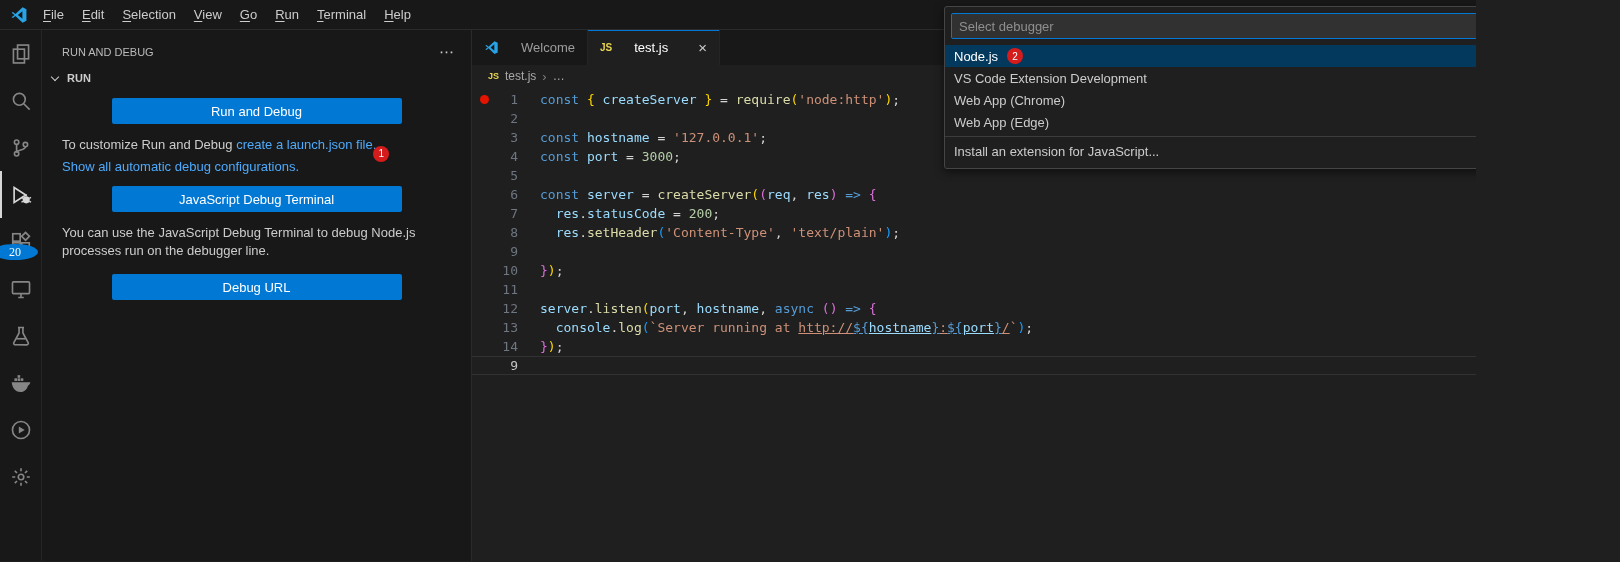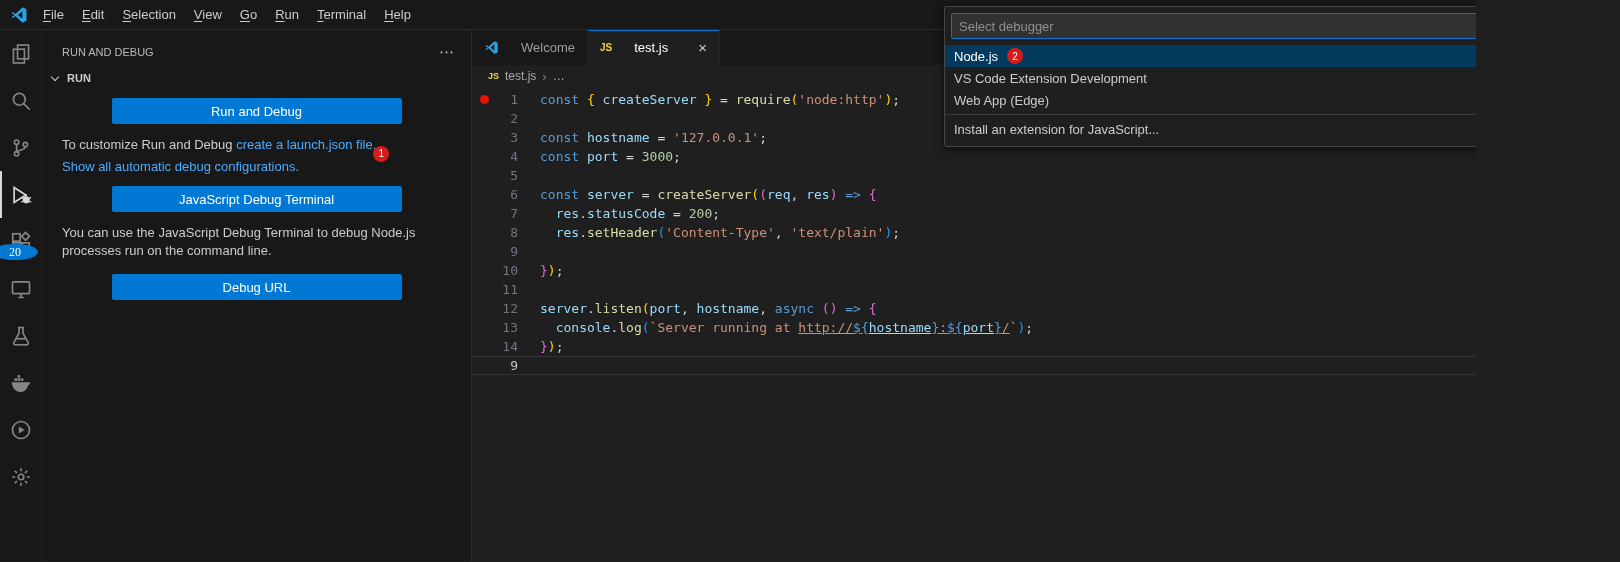--- a/index.html
+++ b/index.html
@@ -228,21 +228,21 @@
         <span class="more">⋯</span>
       </div>
       <div class="sb-section">
         <span class="chev"></span>
         <span>RUN</span>
       </div>
       <button class="sb-button">Run and Debug</button>
       <p class="sb-text"><span>To customize Run and Debug </span><a class="sb-link">create a launch.json file.</a><span class="badge-red link-badge">1</span></p>
       <p class="sb-text tight"><a class="sb-link">Show all automatic debug configurations.</a></p>
       <button class="sb-button">JavaScript Debug Terminal</button>
-      <p class="sb-text para">You can use the JavaScript Debug Terminal to debug Node.js processes run on the command line.</p>
+      <p class="sb-text para">You can use the JavaScript Debug Terminal to debug Node.js processes run on the debugger line.</p>
       <button class="sb-button">Debug URL</button>
     </aside>
 
     <section class="editor">
       <div class="tabbar">
           <div class="tab">
             <span class="tab-ic">
               <svg width="15" height="15" viewBox="0 0 16 16">
                 <path fill="#27a3e6" fill-rule="evenodd" d="M11.2 1.2L4.8 7.1 2.6 5.4l-1.2.7 2.6 1.9-2.6 1.9 1.2.7 2.2-1.7 6.4 5.9 3.4-1.6V2.8zM11 4.6v6.8L7 8z"></path>
               </svg>
@@ -288,20 +288,23 @@
     </div>
     <div class="qp-list">
         <div class="qp-item selected">
           <span>Node.js</span>
           <span class="badge-red qp-badge">2</span>
         </div>
         <div class="qp-item">
           <span>VS Code Extension Development</span>
         </div>
         <div class="qp-item">
+          <span>Web App (Chrome)</span>
+        </div>
+        <div class="qp-item">
           <span>Web App (Edge)</span>
         </div>
         <div class="qp-sep"></div>
         <div class="qp-item">
           <span>Install an extension for JavaScript...</span>
         </div>
       </div>
   </div>
 
 </div>

